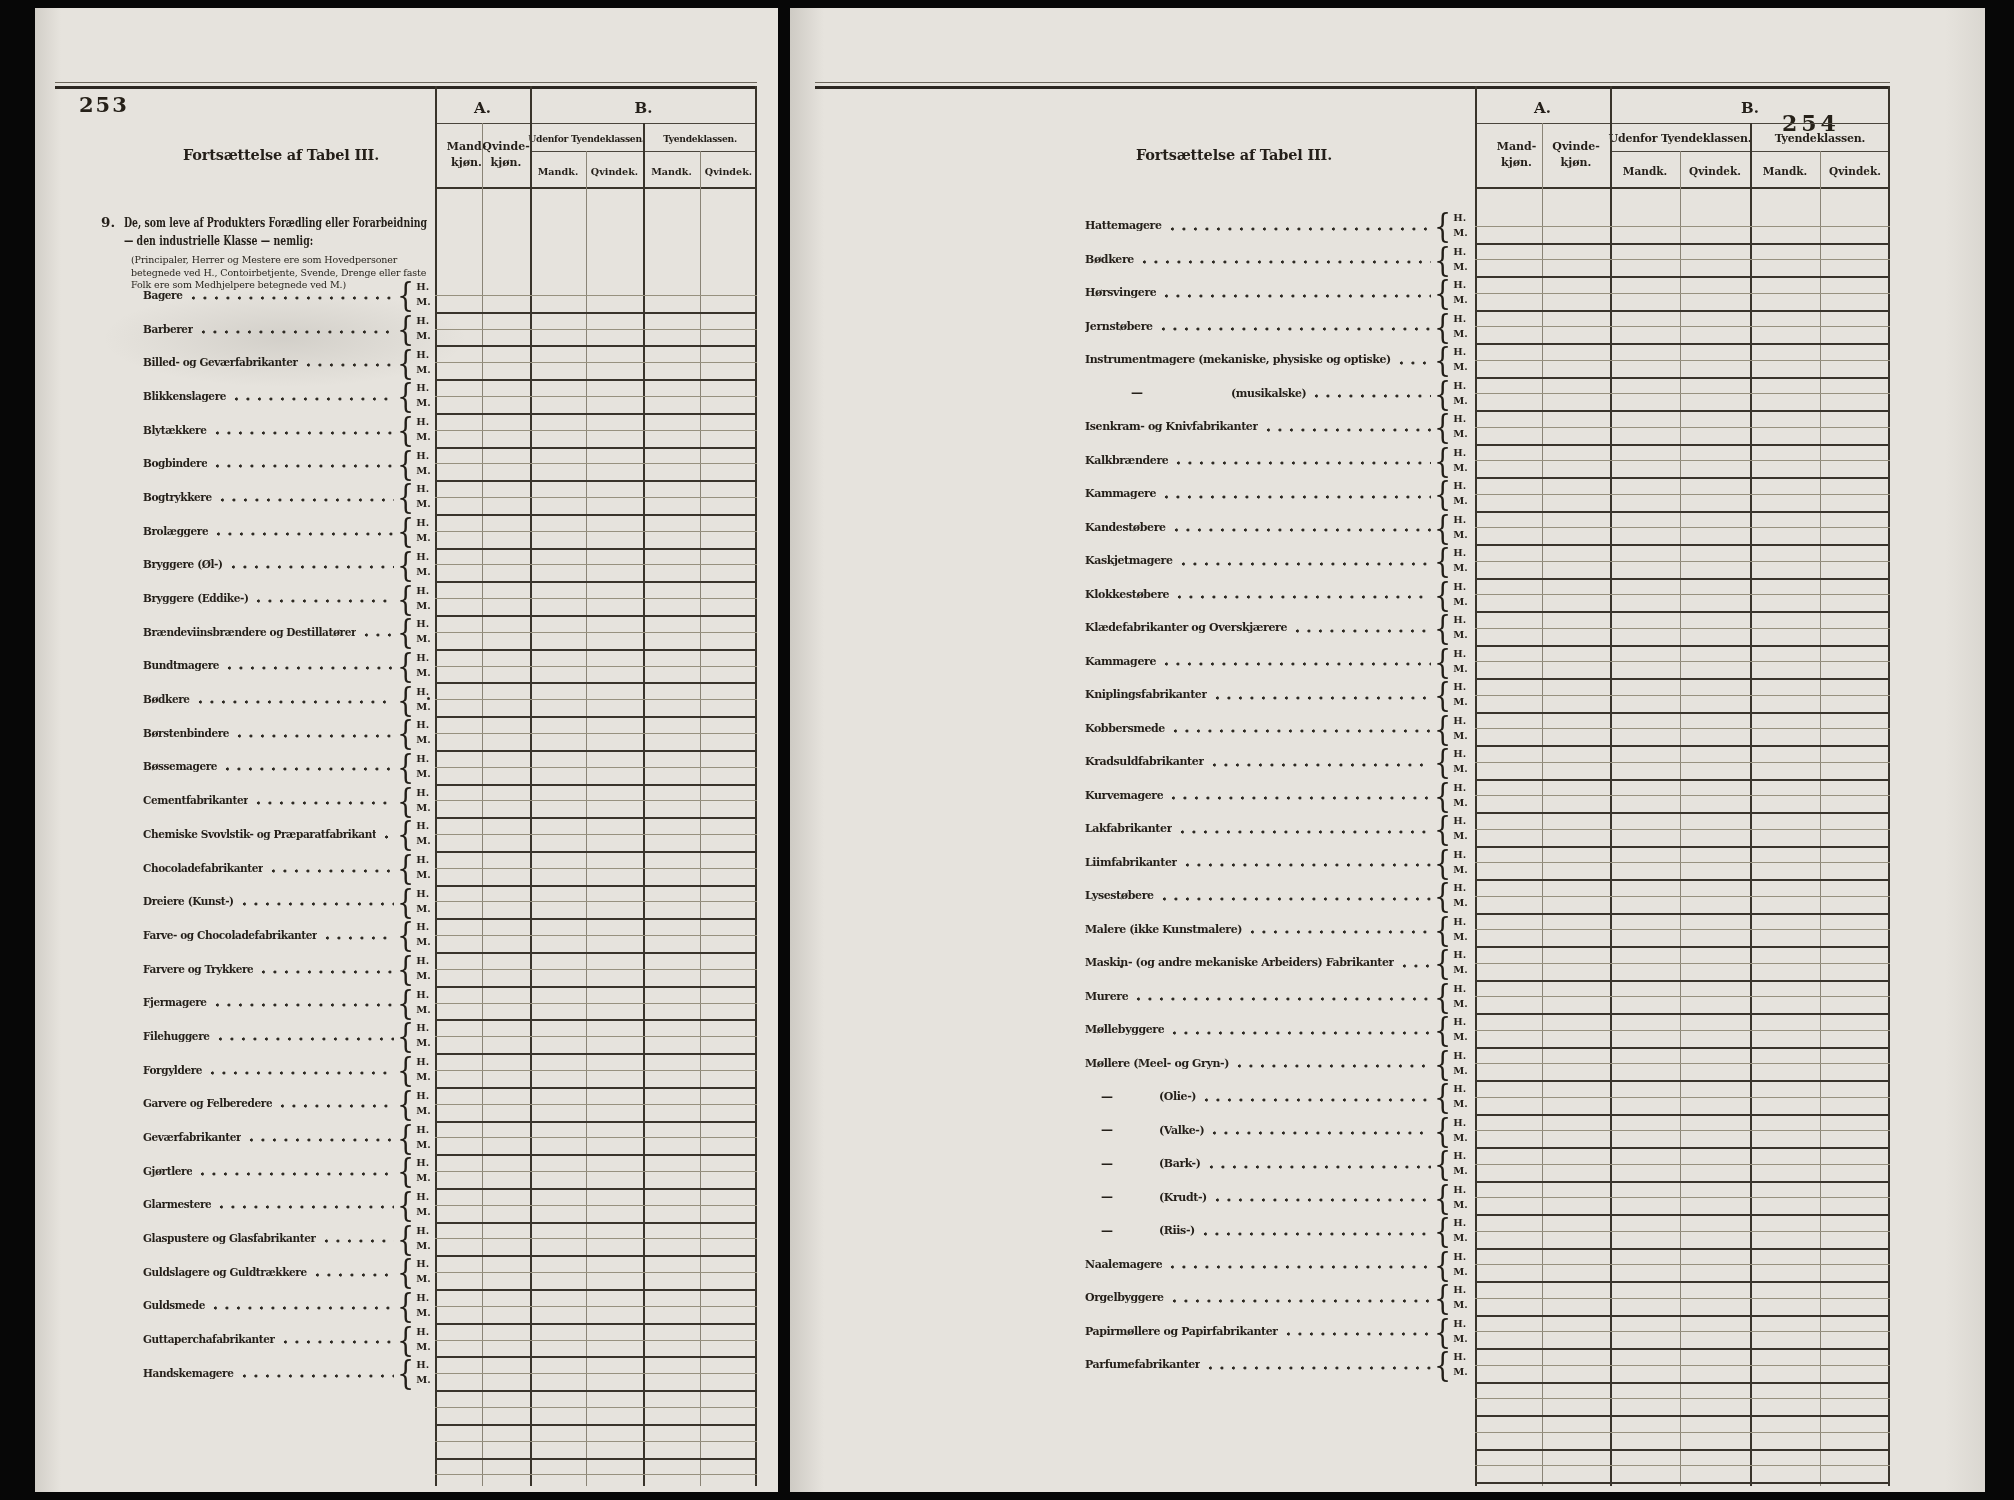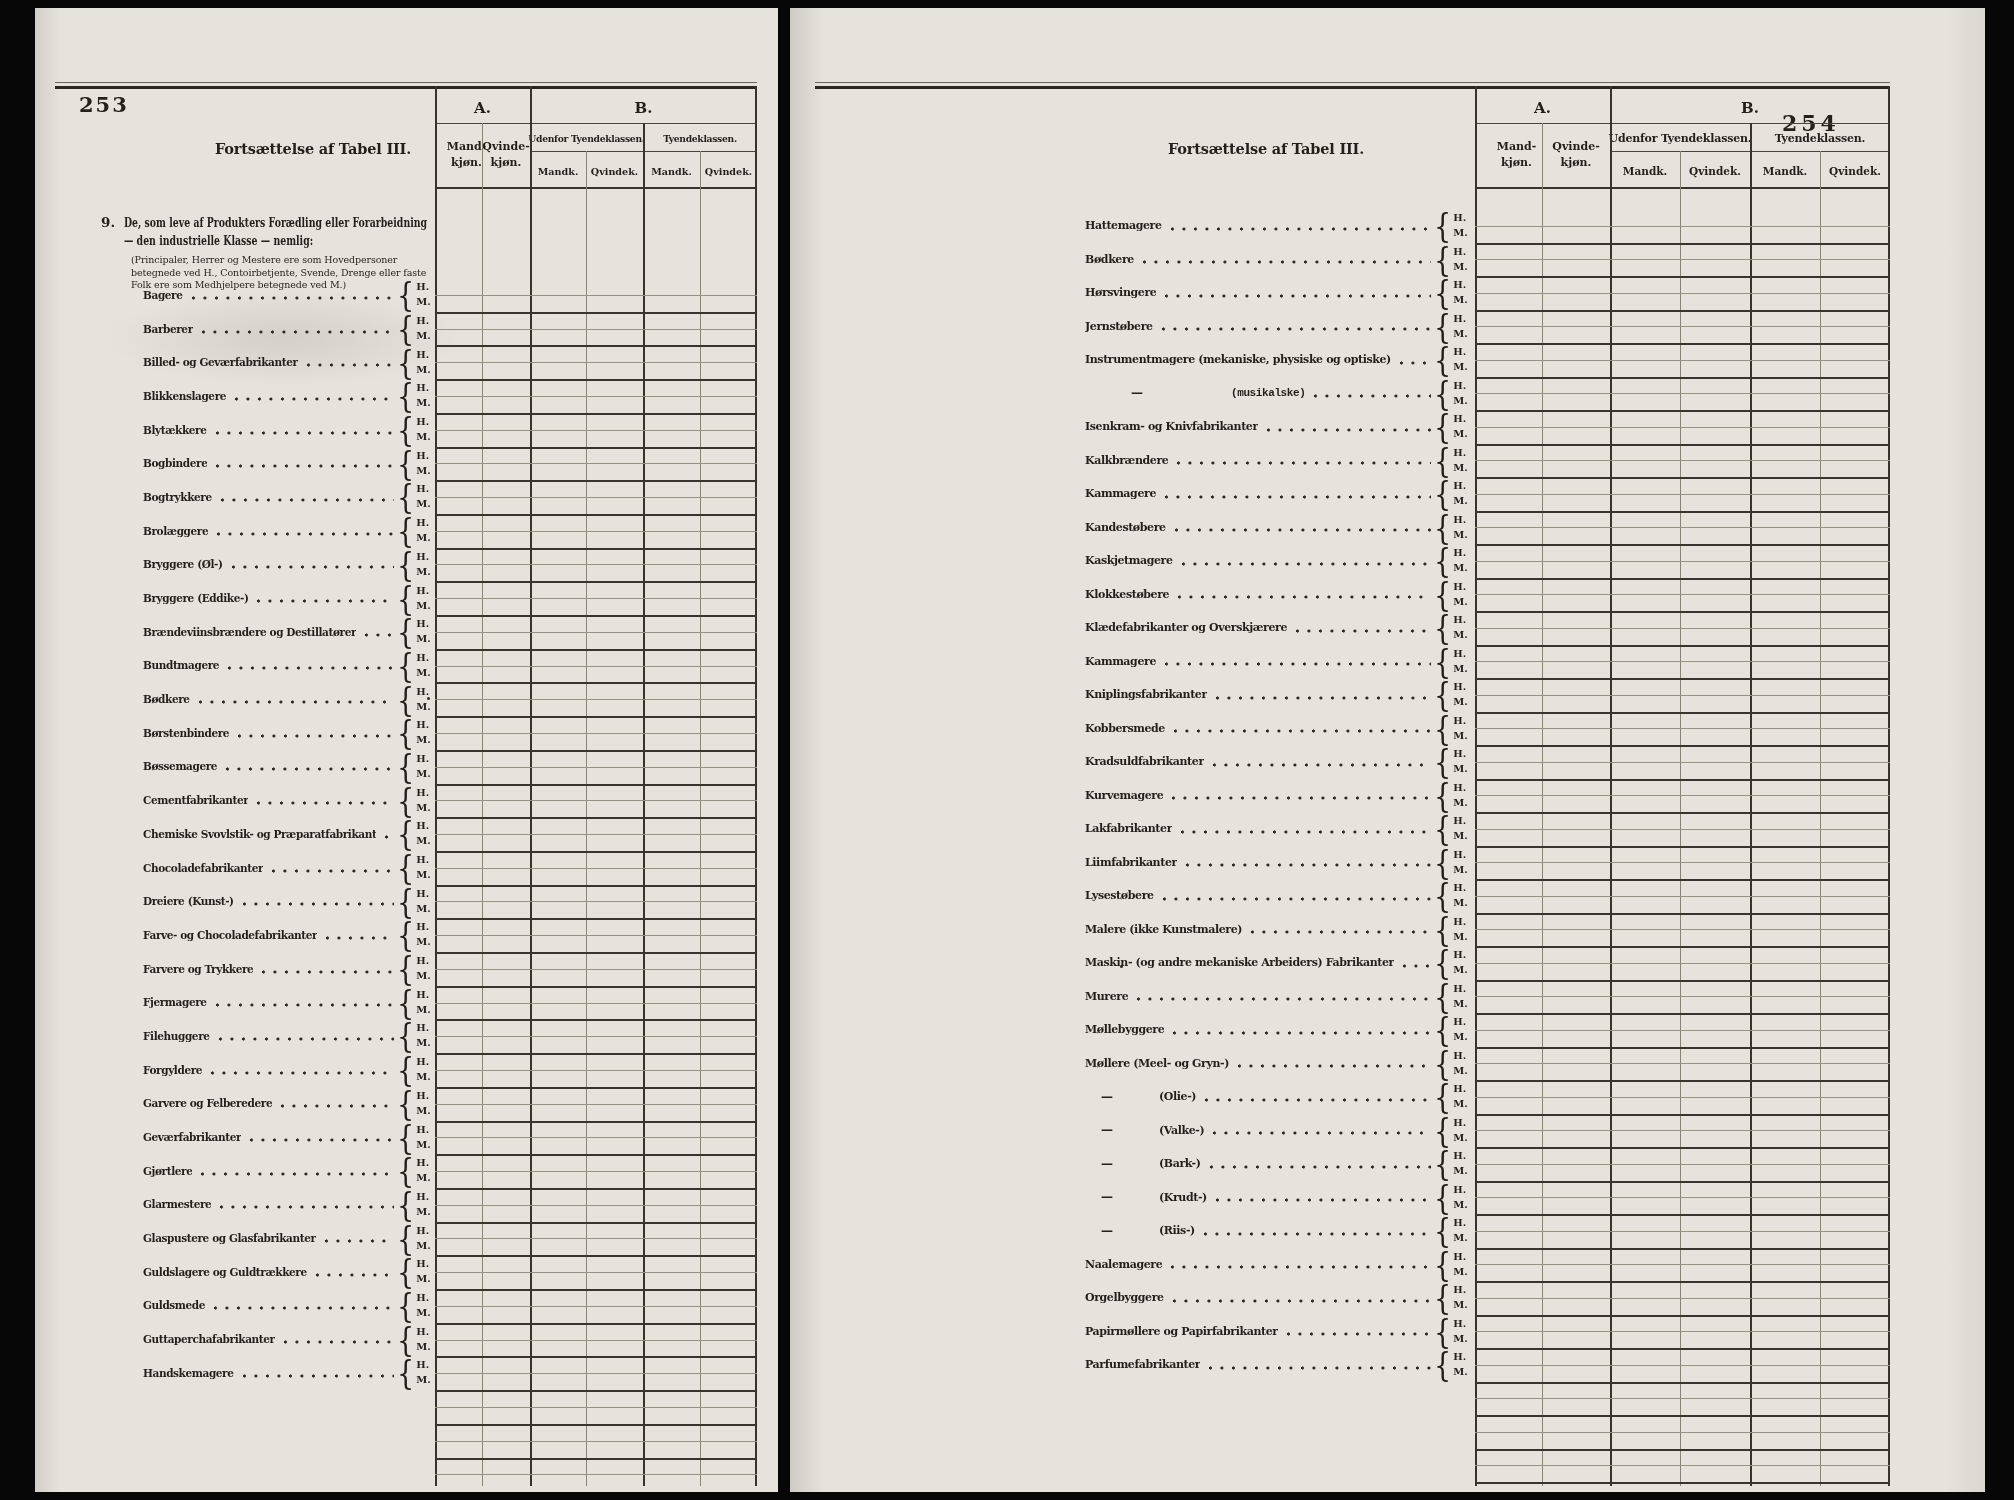--- a/index.html
+++ b/index.html
@@ -18,21 +18,21 @@
                      linear-gradient(270deg,rgba(110,105,96,.10),rgba(110,105,96,0) 40px);}
 
   
   .toprule-thin{position:absolute;top:74px;left:var(--ruleL);width:var(--ruleW);height:1px;background:#6b655a;}
   .toprule{position:absolute;top:78px;left:var(--ruleL);width:var(--ruleW);height:3px;background:#2c2721;}
 
   .pagenum{position:absolute;font-weight:bold;font-size:21px;letter-spacing:2px;color:#262119;}
   .page-left .pagenum{left:44px;top:84px;}
   .page-right .pagenum{left:992px;top:102px;font-size:22px;letter-spacing:4px;}
 
-  .tabletitle{position:absolute;top:132px;width:260px;text-align:center;
+  .tabletitle{position:absolute;top:138px;width:260px;
               font-weight:bold;font-size:14.5px;letter-spacing:-.2px;}
   .page-left .tabletitle{left:148px;}
   .page-right .tabletitle{left:346px;}
 
   
   .secwrap{position:absolute;left:66px;top:206px;width:334px;}
   .secrow{display:flex;gap:9px;}
   .secnum{font-weight:bold;font-size:13.5px;flex:0 0 auto;}
   .sechead{flex:1 1 auto;}
   .hl{display:block;white-space:nowrap;font-weight:bold;font-size:13px;line-height:1.35;
@@ -46,21 +46,21 @@
   .occrow{display:flex;align-items:center;}
   .page-left  .occrow{height:33.7px;}
   .page-right .occrow{height:33.5px;}
   .oname{flex:0 1 auto;overflow:hidden;white-space:nowrap;font-weight:bold;letter-spacing:-.4px;}
   .page-left  .oname{font-size:10.5px;}
   .page-right .oname{font-size:11px;}
   .dash{flex:0 0 auto;font-weight:bold;font-size:12px;}
   .ind1 .dash{margin-left:16px;}
   .ind1 .oname{margin-left:46px;}
   .ind2 .dash{margin-left:46px;}
-  .ind2 .oname{margin-left:88px;font-family:Liberation Mono, monospace;}
+  .ind2 .oname{margin-left:88px;}
   .dots{flex:1 1 10px;min-width:6px;height:6px;align-self:center;margin:6px 3px 0 8px;
         background-image:radial-gradient(circle at 2.5px 3px,#2e2a23 1.35px,rgba(0,0,0,0) 1.8px);
         background-size:11.5px 6px;background-repeat:repeat-x;}
   .hmwrap{flex:0 0 auto;display:flex;align-items:center;width:36px;}
   .brace{font-size:27px;line-height:1;transform:scaleY(1.25);margin-right:2px;color:#221e18;font-weight:400;}
   .hmcol{display:flex;flex-direction:column;justify-content:space-between;height:25px;
          font-size:10px;font-weight:bold;line-height:1;}
 
   
   .tablearea{position:absolute;left:var(--tL);top:0;width:var(--tW);height:1484px;}

